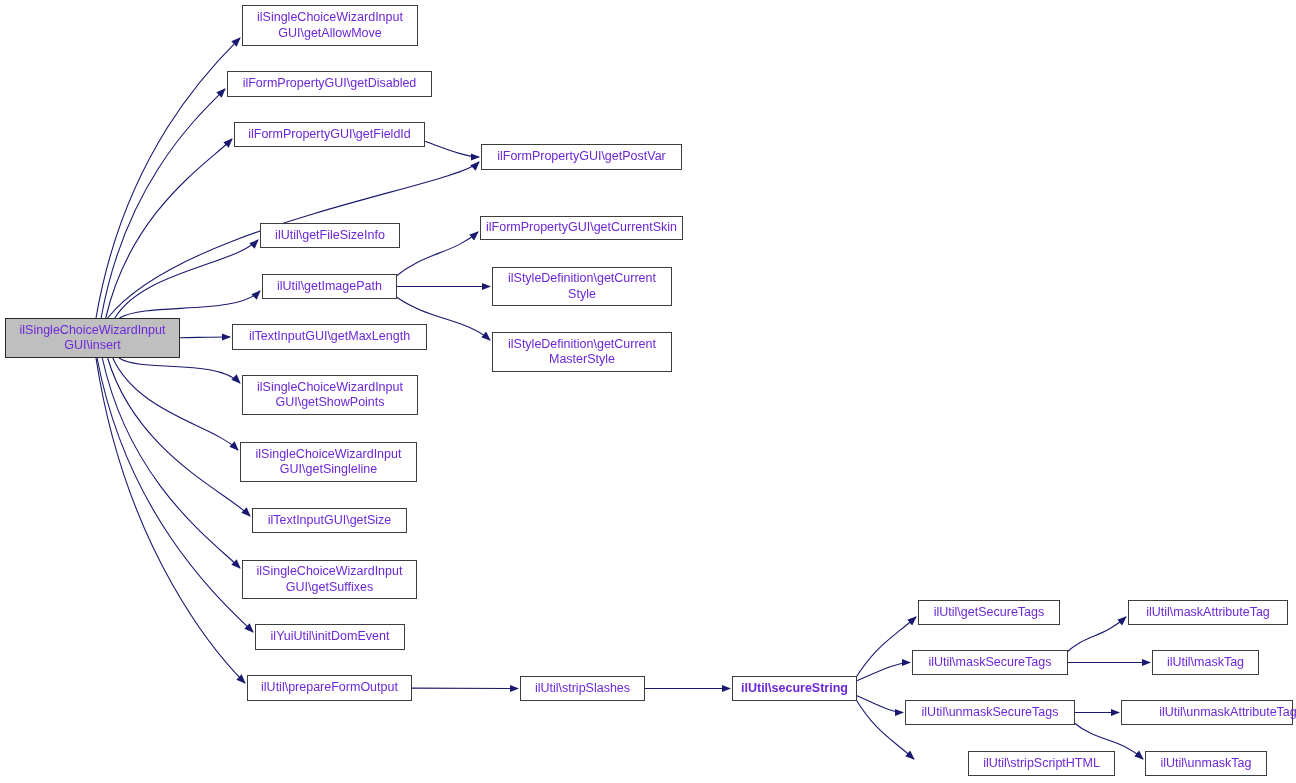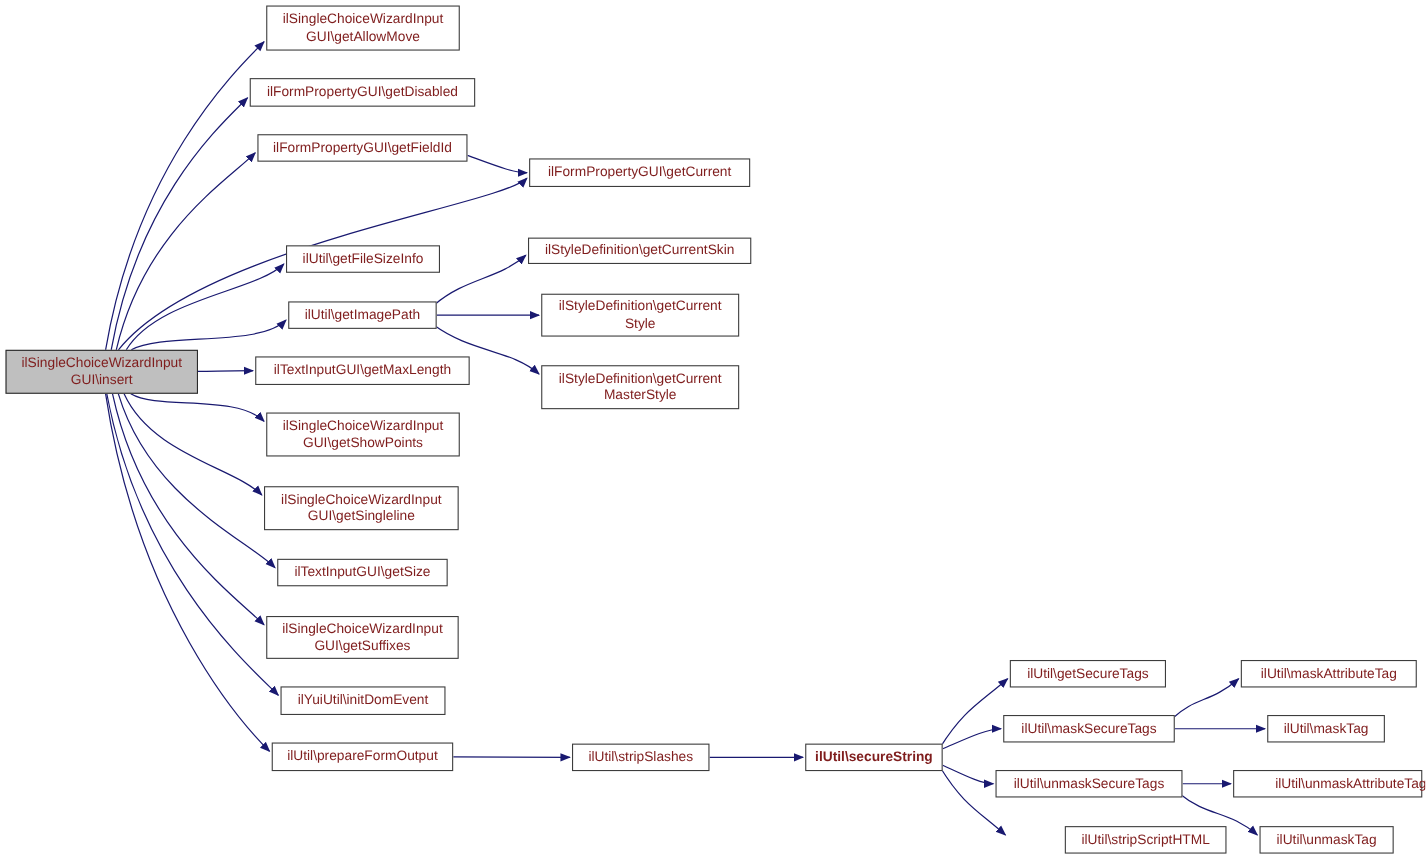--- a/index.html
+++ b/index.html
@@ -12,21 +12,21 @@
   }
   #edge-layer{position:absolute;left:0;top:0;width:1296px;height:783px;}
   .edge{fill:none;stroke-width:1.1px;}
   .node{
     position:absolute;
     box-sizing:border-box;
     display:flex;align-items:center;justify-content:center;
     text-align:center;
     background:#ffffff;
     border:1px solid #3d3d3d;
-    color:#7f1d1d;
+    color:#6d28d9;
     font-size:12.5px;
     line-height:1.22;
     white-space:pre-line;
     padding:0 2px;
     cursor:pointer;
   }
   .node.highlight{background:#bfbfbf;border-color:#2a2a2a;}
 </style>
 </head>
 <body>
@@ -66,24 +66,24 @@
       <path d="M1075.0,712.5 C1092.6,712.5 1108.0,712.5 1119.0,712.5" class="edge" stroke="#191970" marker-end="url(#arrow)"></path>
       <path d="M1073.0,722.0 C1097.5,742.4 1118.0,737.0 1143.0,759.0" class="edge" stroke="#191970" marker-end="url(#arrow)"></path>
     </svg>
   <div id="node-layer">
       <div class="node highlight" style="left: 5px; top: 318px; width: 175px; height: 40px;">ilSingleChoiceWizardInput
 GUI\insert</div>
       <div class="node" style="left: 242px; top: 5px; width: 176px; height: 41px;">ilSingleChoiceWizardInput
 GUI\getAllowMove</div>
       <div class="node" style="left: 227px; top: 71px; width: 205px; height: 26px;">ilFormPropertyGUI\getDisabled</div>
       <div class="node" style="left: 234px; top: 122px; width: 191px; height: 25px;">ilFormPropertyGUI\getFieldId</div>
-      <div class="node" style="left: 481px; top: 144px; width: 201px; height: 26px;">ilFormPropertyGUI\getCurrent</div>
+      <div class="node" style="left: 481px; top: 144px; width: 201px; height: 26px;">ilFormPropertyGUI\getPostVar</div>
       <div class="node" style="left: 260px; top: 223px; width: 140px; height: 25px;">ilUtil\getFileSizeInfo</div>
       <div class="node" style="left: 262px; top: 274px; width: 135px; height: 25px;">ilUtil\getImagePath</div>
-      <div class="node" style="left: 480px; top: 216px; width: 203px; height: 24px;">ilStyleDefinition\getCurrentSkin</div>
+      <div class="node" style="left: 480px; top: 216px; width: 203px; height: 24px;">ilFormPropertyGUI\getCurrentSkin</div>
       <div class="node" style="left: 492px; top: 267px; width: 180px; height: 39px;">ilStyleDefinition\getCurrent
 Style</div>
       <div class="node" style="left: 492px; top: 332px; width: 180px; height: 40px;">ilStyleDefinition\getCurrent
 MasterStyle</div>
       <div class="node" style="left: 232px; top: 324px; width: 195px; height: 26px;">ilTextInputGUI\getMaxLength</div>
       <div class="node" style="left: 242px; top: 375px; width: 176px; height: 40px;">ilSingleChoiceWizardInput
 GUI\getShowPoints</div>
       <div class="node" style="left: 240px; top: 442px; width: 177px; height: 40px;">ilSingleChoiceWizardInput
 GUI\getSingleline</div>
       <div class="node" style="left: 252px; top: 508px; width: 155px; height: 25px;">ilTextInputGUI\getSize</div>

